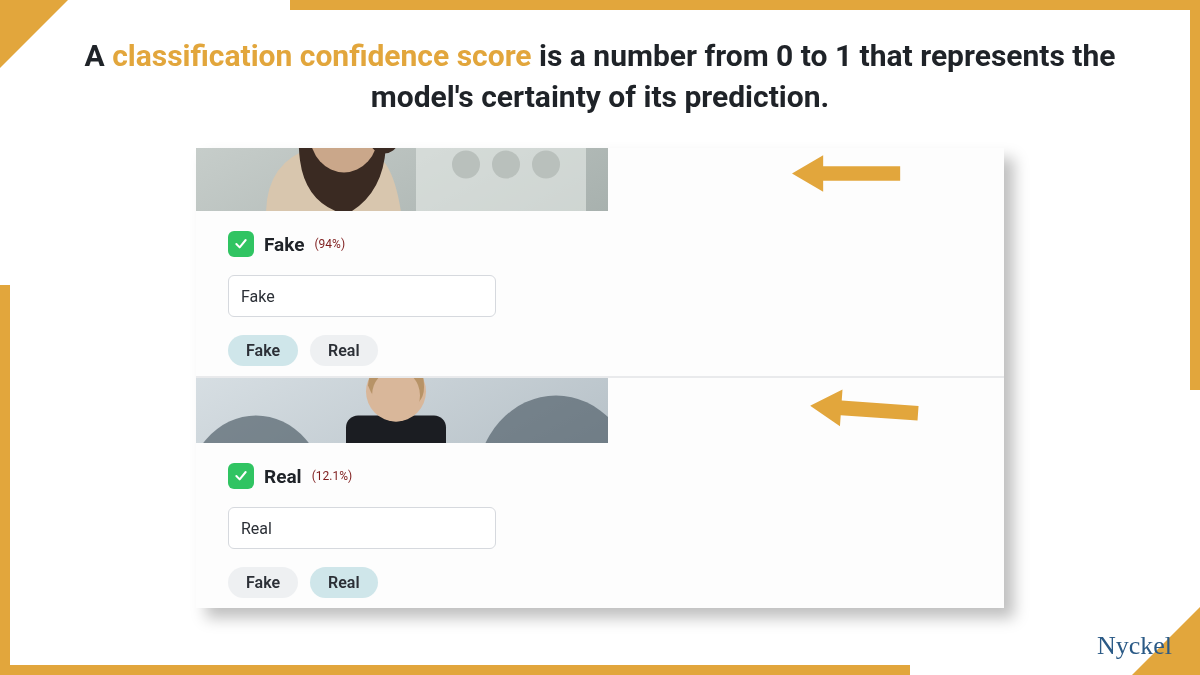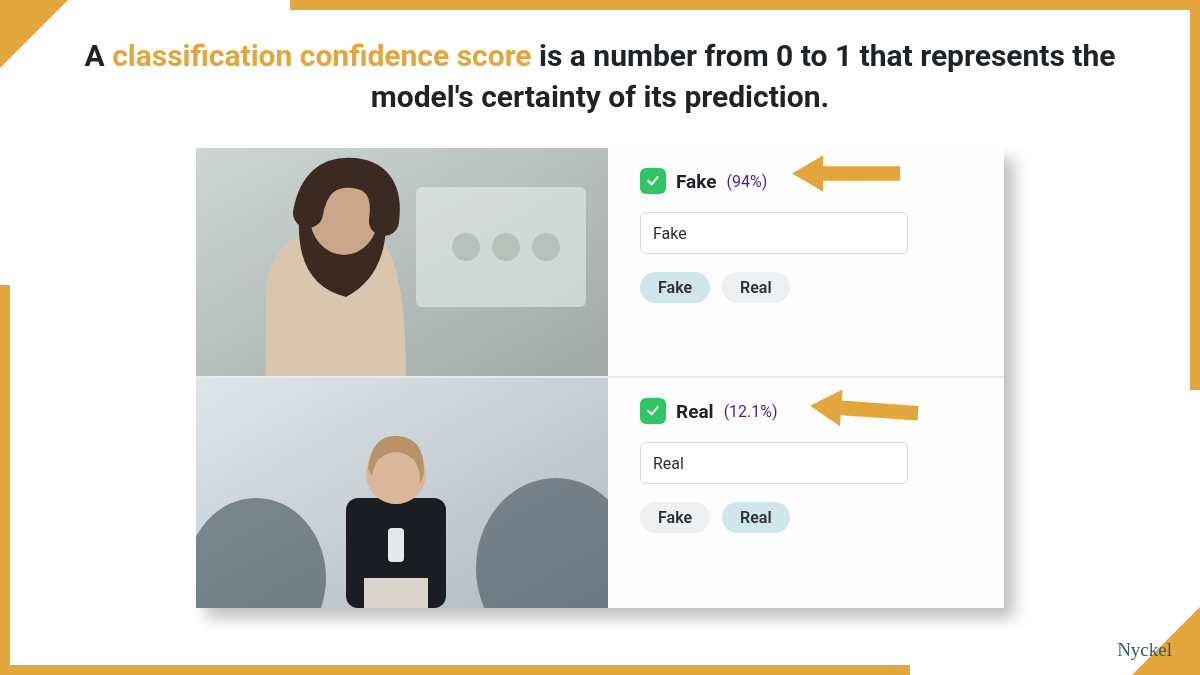--- a/index.html
+++ b/index.html
@@ -50,20 +50,21 @@
     width: 808px;
     height: 460px;
     background: #f4f5f6;
     box-shadow: 10px 10px 14px rgba(0,0,0,.25);
   }
   .row {
     display: flex;
     height: 50%;
     border-bottom: 2px solid #e9eaec;
     background: #fdfdfd;
+    flex-direction: column;
   }
   .row:last-child { border-bottom: none; }
   .thumb {
     width: 412px;
     height: 100%;
     position: relative;
     overflow: hidden;
   }
   .thumb svg { width:100%; height:100%; display:block; }
   .meta {
@@ -74,21 +75,21 @@
   }
   .pred-line { display:flex; align-items:center; gap:10px; margin-bottom:18px; }
   .check {
     width: 26px; height: 26px;
     background: #30c462;
     border-radius: 6px;
     display:flex; align-items:center; justify-content:center;
   }
   .check svg { width:16px; height:16px; }
   .pred-label { font-weight:700; font-size:19px; color:#1f2328; }
-  .pred-conf { font-size:16px; color:#4c1d95; }
+  .pred-conf { font-size:12px; color:#7f1d1d; }
   .textbox {
     width: 268px;
     height: 42px;
     border: 1px solid #d6d9de;
     border-radius: 6px;
     background: #fff;
     padding: 0 12px;
     font-size: 16px;
     color: #2b2f36;
     display:flex; align-items:center;
@@ -109,21 +110,21 @@
     width: 110px;
   }
   .arrow svg { width:100%; height:auto; display:block; }
   .arrow.a1 { top: 146px; left: 792px; transform: rotate(0deg); }
   .arrow.a2 { top: 382px; left: 810px; transform: rotate(4deg); }
 
   .brand {
     position: absolute;
     right: 28px;
     bottom: 14px;
-    font-size: 19px;
+    font-size: 26px;
     font-weight: 500;
     color: #2b5a86;
     font-family: Georgia, "Times New Roman", serif;
   }
 </style>
 </head>
 <body>
 
 <div class="triangle-tl"></div>
 <div class="triangle-br"></div>

